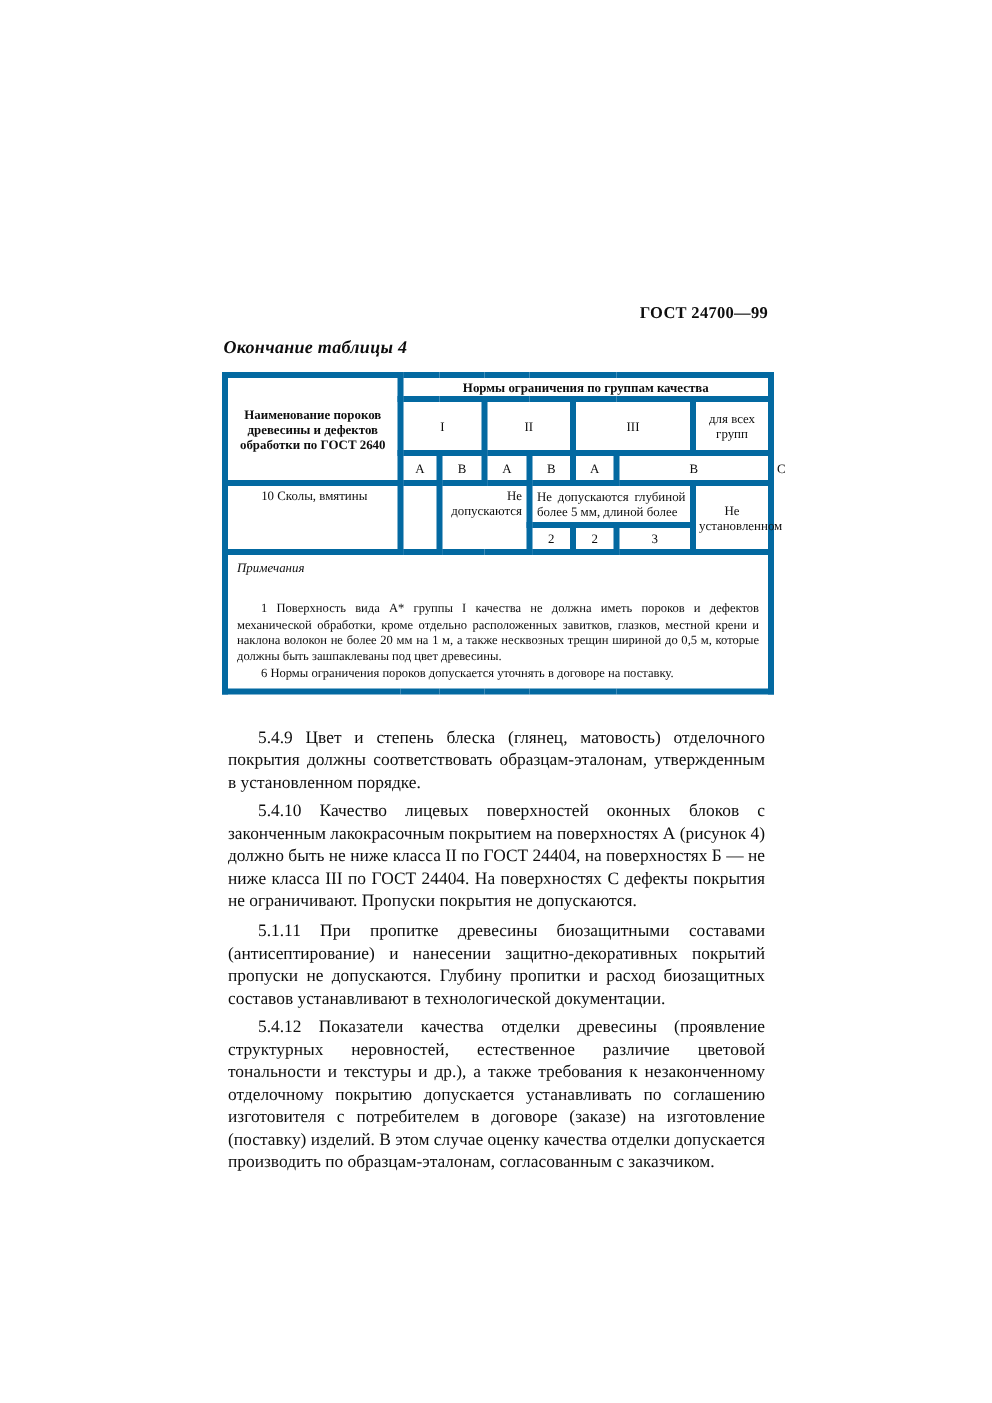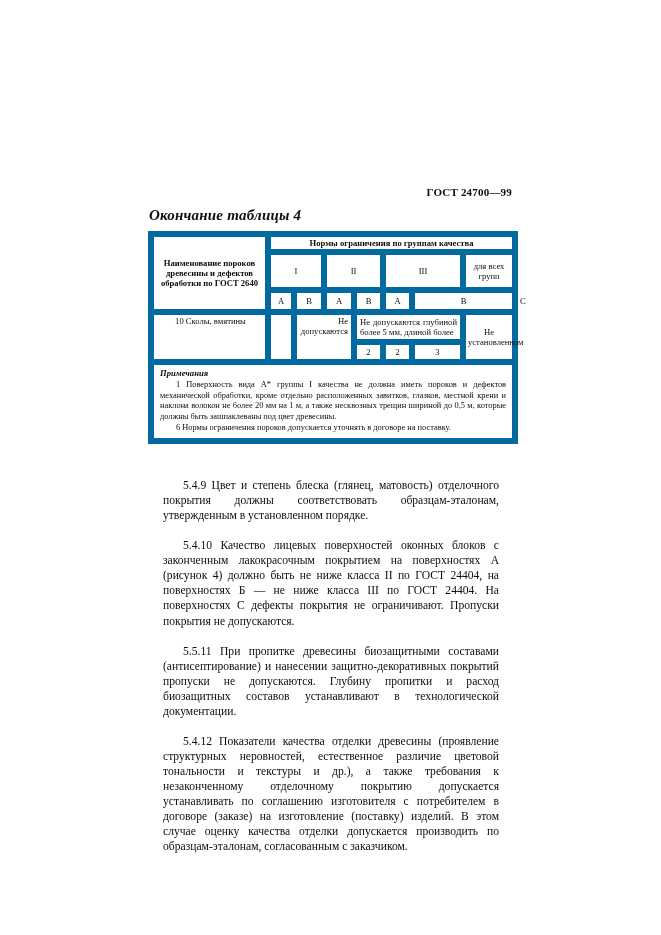--- a/index.html
+++ b/index.html
@@ -12,21 +12,21 @@
     height: 935px;
     font-family: "Liberation Serif", "DejaVu Serif", serif;
     color: #0d0d0d;
     position: relative;
     overflow: hidden;
   }
 
   .page {
     position: absolute;
     left: 0;
-    top: 0;
+    top: 17px;
     width: 661px;
     height: 692px;
   }
 
   
   .doc-header {
     position: absolute;
     left: 148px;
     top: 186px;
     width: 364px;
@@ -34,42 +34,42 @@
     font-size: 11px;
     font-weight: bold;
     letter-spacing: 0.2px;
   }
 
   
   .table-caption {
     position: absolute;
     left: 149px;
     top: 207px;
-    font-size: 15px;
+    font-size: 12px;
     font-style: italic;
     font-weight: bold;
     letter-spacing: 0.2px;
   }
 
   
   .tbl-wrap {
     position: absolute;
     left: 148px;
     top: 231px;
     width: 364px;
   }
   table.gost {
     border-collapse: collapse;
     width: 364px;
     table-layout: fixed;
     font-size: 8.6px;
     line-height: 1.18;
   }
   table.gost td {
-    border: 6px solid #0369a1;
+    border: 4px solid #0369a1;
     padding: 1px 2px;
     vertical-align: top;
     text-align: center;
   }
   .hd {
     font-weight: bold;
     vertical-align: middle !important;
   }
   .hd-mid {
     vertical-align: middle !important;
@@ -102,43 +102,43 @@
 
   
   .notes-cell {
     text-align: left !important;
     padding: 3px 6px 4px 6px !important;
     font-size: 8.4px;
     line-height: 1.3;
   }
   .notes-title {
     font-style: italic;
-    font-weight: bold;
+    font-weight: normal;
     font-size: 8.6px;
-    margin-bottom: 0px;
+    margin-bottom: 16px;
   }
   .note-p {
     text-indent: 16px;
     text-align: justify;
     text-align-last: left;
     margin: 0;
     font-family: Liberation Serif, serif;
   }
 
   
   .body-text {
     position: absolute;
     left: 148px;
     top: 463px;
     width: 366px;
     font-size: 11.6px;
     line-height: 1.30;
   }
   .body-text p {
-    margin: 15px;
+    margin: 4px;
     text-indent: 20px;
     text-align: justify;
     text-align-last: left;
   }
 
   
   .folio {
     position: absolute;
     left: 148px;
     top: 705px;
@@ -209,18 +209,18 @@
             <p class="note-p">6 Нормы ограничения пороков допускается уточнять в договоре на поставку.</p>
           </td>
         </tr>
       </tbody>
     </table>
   </div>
 
   <div class="body-text">
     <p>5.4.9 Цвет и степень блеска (глянец, матовость) отделочного покрытия должны соответствовать образцам-эталонам, утвержденным в установленном порядке.</p>
     <p>5.4.10 Качество лицевых поверхностей оконных блоков с законченным лакокрасочным покрытием на поверхностях А (рисунок 4) должно быть не ниже класса II по ГОСТ 24404, на поверхностях Б — не ниже класса III по ГОСТ 24404. На поверхностях С дефекты покрытия не ограничивают. Пропуски покрытия не допускаются.</p>
-    <p>5.5.11 При пропитке древесины биозащитными составами (антисептирование) и нанесении защитно-декоративных покрытий пропуски не допускаются. Глубину пропитки и расход биозащитных составов устанавливают в технологической документации.</p>
+    <p>5.1.11 При пропитке древесины биозащитными составами (антисептирование) и нанесении защитно-декоративных покрытий пропуски не допускаются. Глубину пропитки и расход биозащитных составов устанавливают в технологической документации.</p>
     <p>5.4.12 Показатели качества отделки древесины (проявление структурных неровностей, естественное различие цветовой тональности и текстуры и др.), а также требования к незаконченному отделочному покрытию допускается устанавливать по соглашению изготовителя с потребителем в договоре (заказе) на изготовление (поставку) изделий. В этом случае оценку качества отделки допускается производить по образцам-эталонам, согласованным с заказчиком.</p>
   </div>
 
 
 </div>
 
 </body></html>

